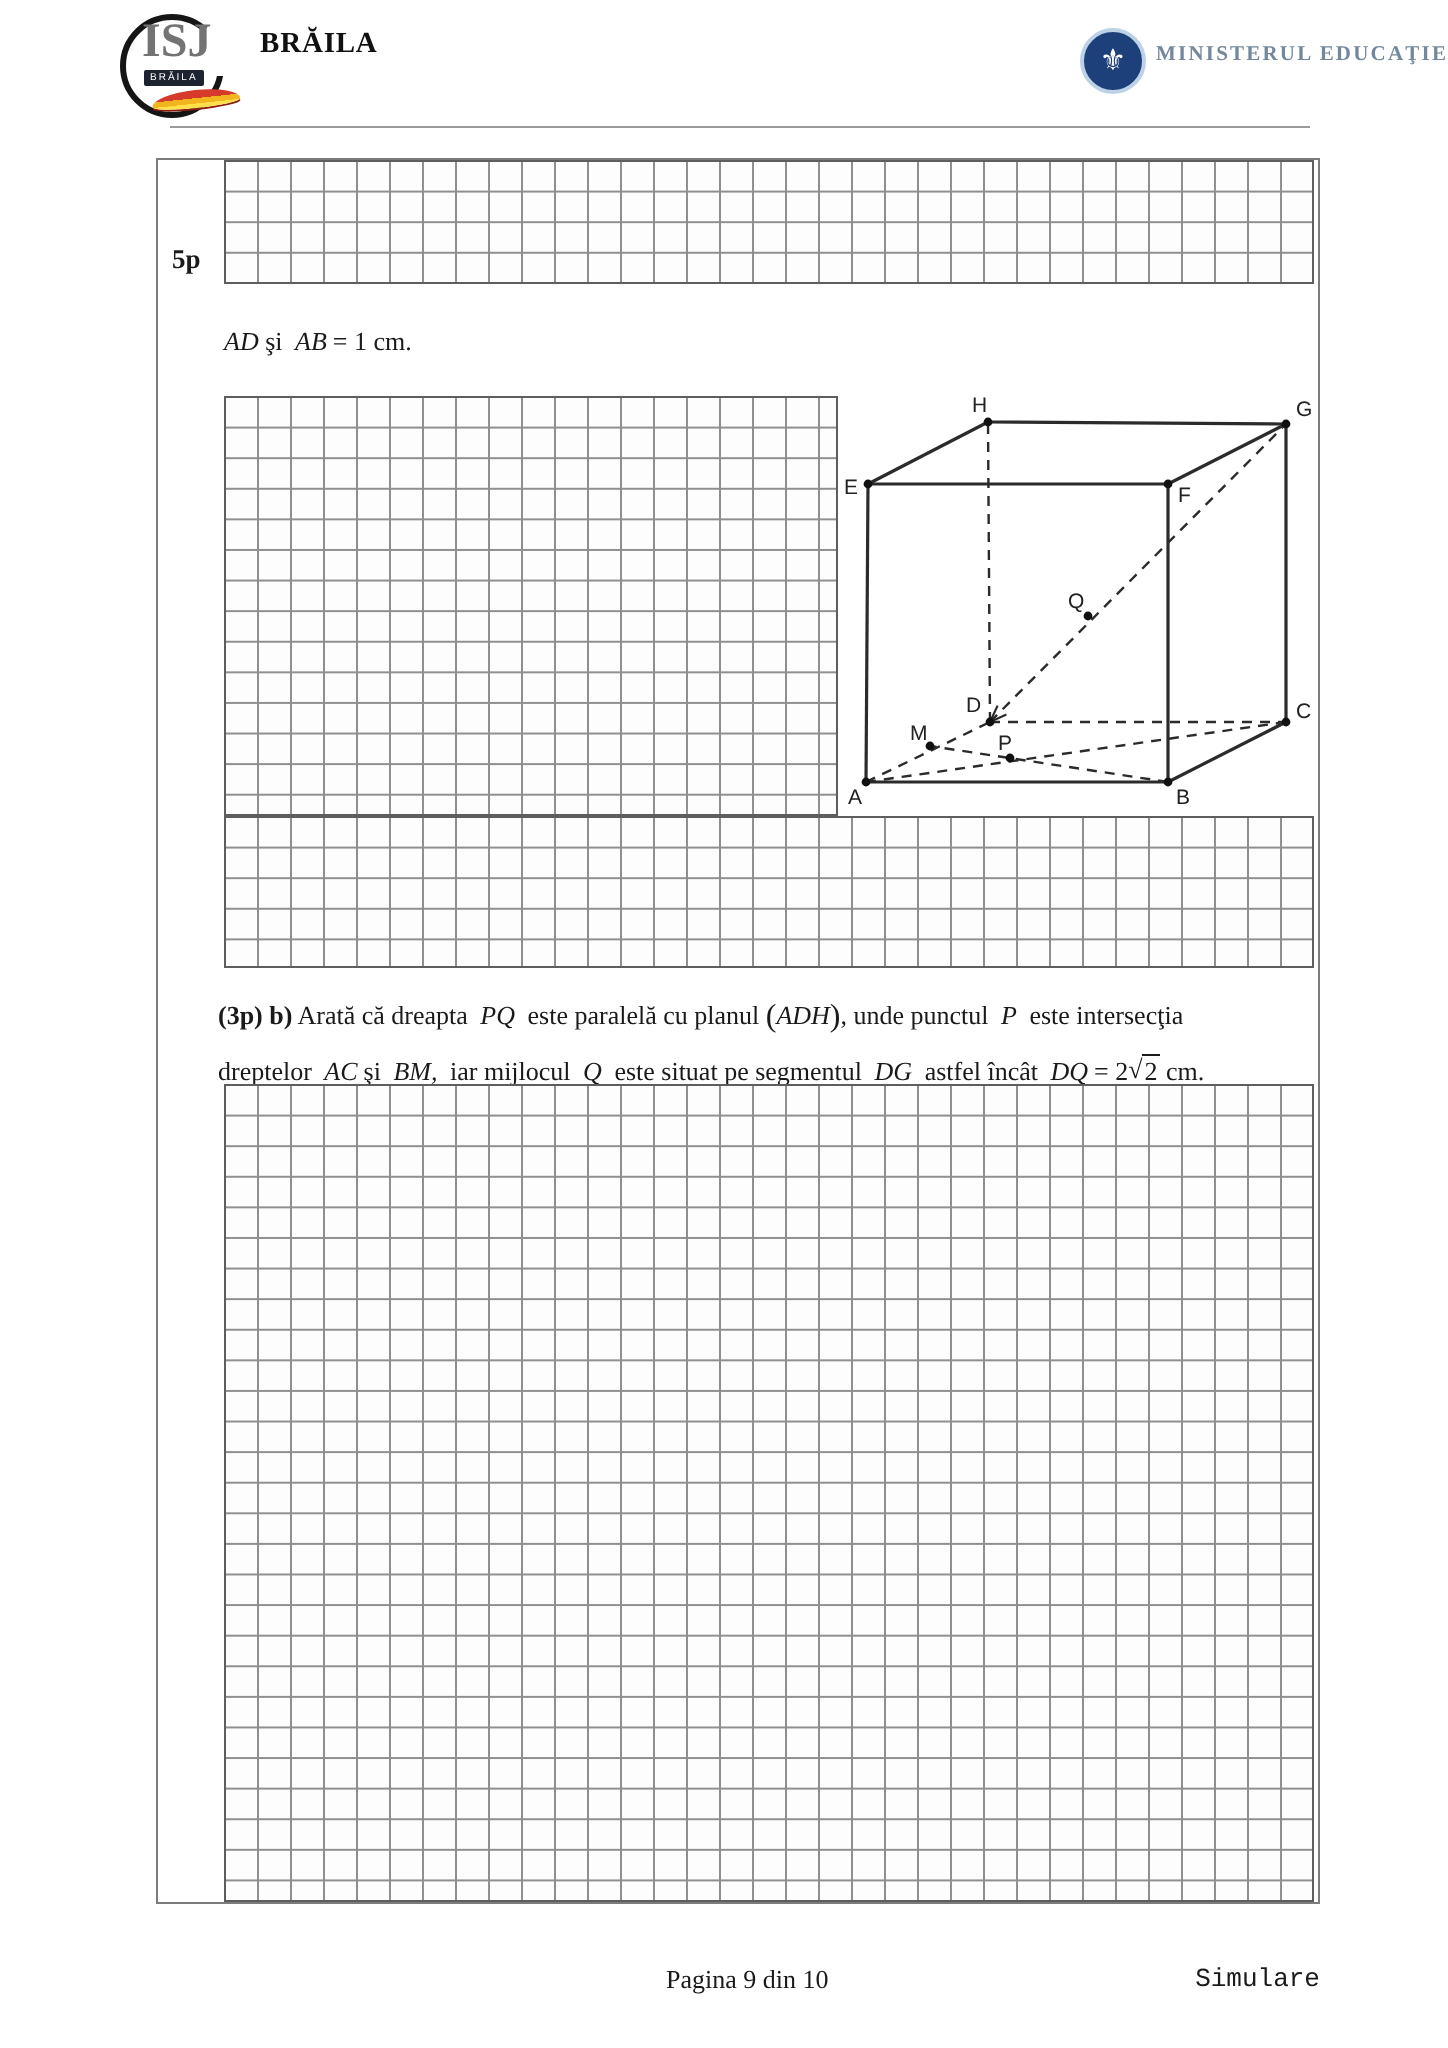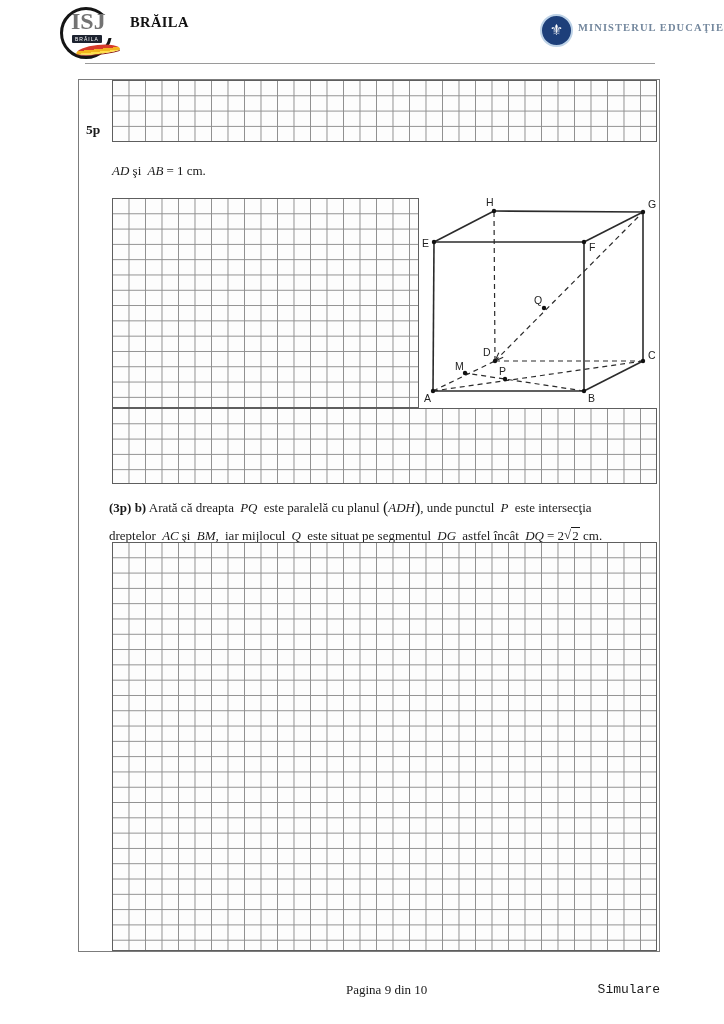--- a/index.html
+++ b/index.html
@@ -52,21 +52,21 @@
   .m{font-style:italic;margin:0 3px;}
   .radicand{border-top:1px solid #1a1a1a;padding:0 1px;}
   .surd{display:inline-block;transform:translateY(-1px);}
   sup{font-size:9px;}
   .bigp{font-size:16px;vertical-align:-1px;}
 
   .fig{position:absolute;left:341px;top:113px;width:241px;height:215px;}
   .fig text{font-family:"Liberation Sans",sans-serif;font-size:10.5px;fill:#222;}
 
   
-  .footer-page{position:absolute;left:346px;top:982px;font-size:13px;}
+  .footer-page{position:absolute;left:333px;top:982px;font-size:13px;}
   .footer-sim{position:absolute;right:64px;top:982px;font-size:13px;font-family:Liberation Mono, monospace;}
 </style>
 </head>
 <body>
 
 <div class="page">
 
   <div class="isj-logo">
     <div class="isj-circle"></div>
     <div class="isj-gap"></div>

